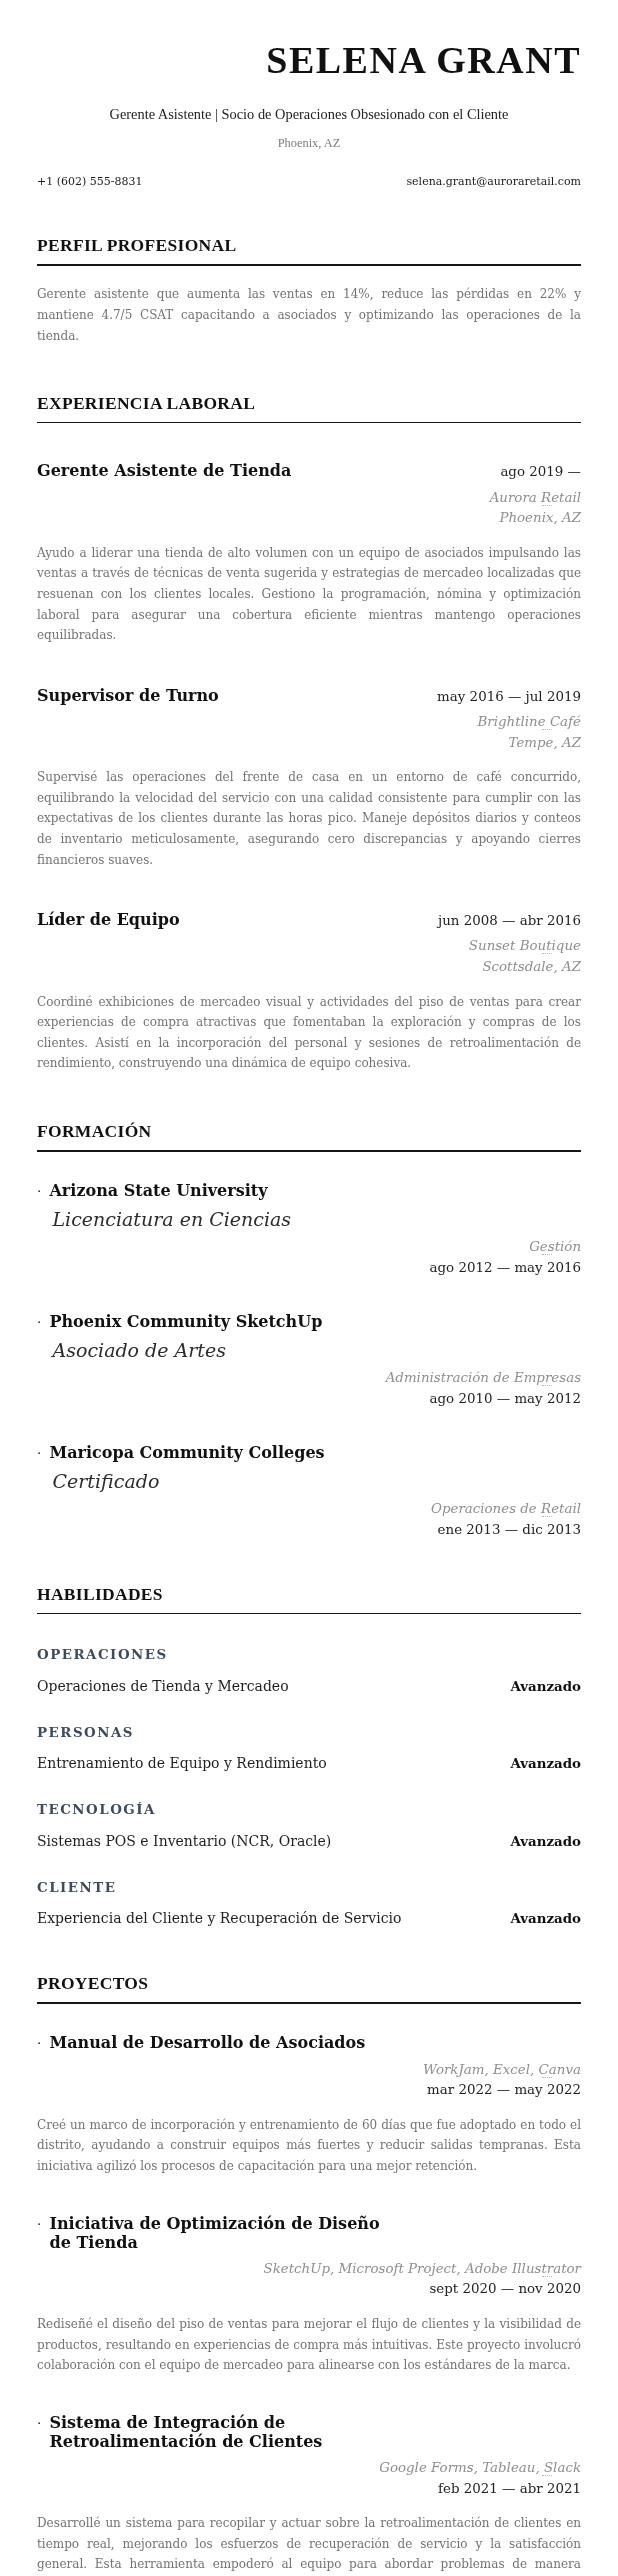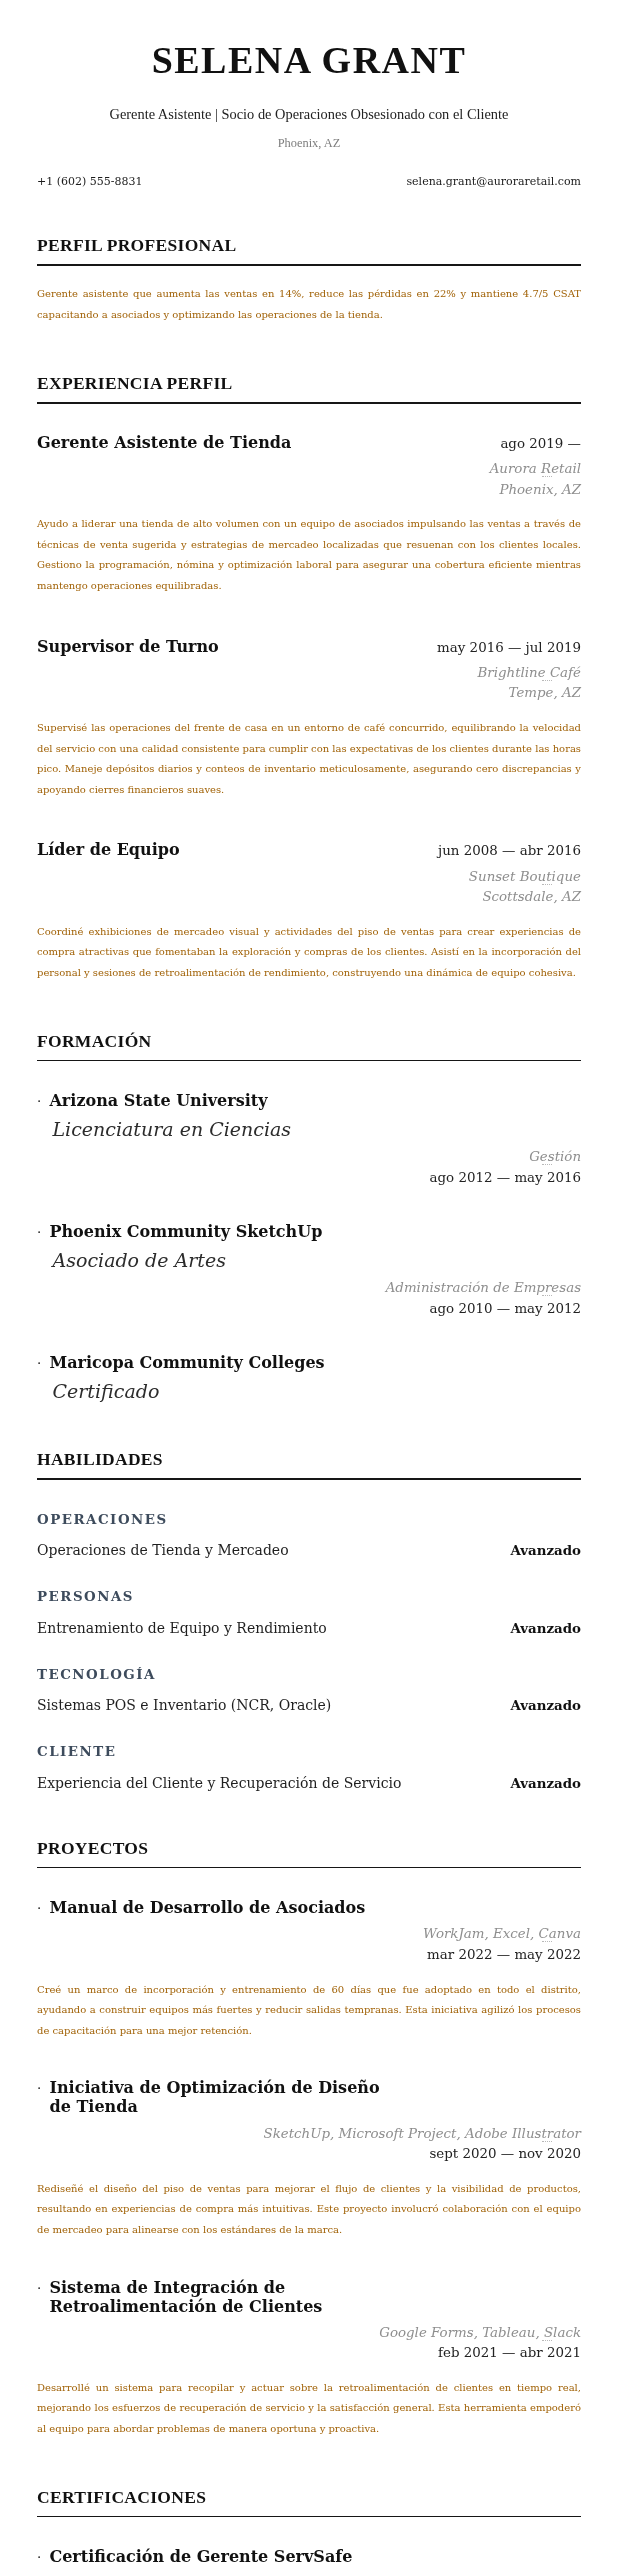--- a/index.html
+++ b/index.html
@@ -10,21 +10,21 @@
     -webkit-font-smoothing: antialiased;
   }
   .page { padding: 33px 37px 72px 37px; }
 
   
   .name {
     font-family: "Liberation Serif", serif;
     font-weight: 700;
     font-size: 38px;
     letter-spacing: 1.5px;
-    text-align: center;
+    text-align: right;
     margin: 5.2px 0 0 0;
     color: #111;
   }
   .subtitle {
     font-family: "Liberation Serif", serif;
     font-size: 14.4px;
     text-align: center;
     margin-top: 24px;
     color: #222;
   }
@@ -57,29 +57,29 @@
   .rule {
     margin-top: 8.2px;
     height: 3.1px;
     background: linear-gradient(to bottom,
       #161616 0px, #161616 1.5px,
       #ffffff 1.5px, #ffffff 2.6px,
       #8a8a8a 2.6px, #8a8a8a 3.1px);
   }
 
   .body-text {
-    font-size: 10px;
+    font-size: 12px;
     line-height: 20.6px;
     text-align: justify;
-    color: #a16207;
+    color: #737373;
     margin-top: 17.5px;
   }
 
   
-  .entry { margin-top: 28px; }
+  .entry { margin-top: 36px; }
   .entry + .entry { margin-top: 40px; }
   .row-split {
     display: flex;
     justify-content: space-between;
     align-items: baseline;
     gap: 15.5px;
   }
   .job-title {
     font-size: 16px;
     font-weight: 700;
@@ -177,21 +177,21 @@
     </div>
   </header>
 
   <section class="sec">
     <h2 class="sec-heading">PERFIL PROFESIONAL</h2>
     <div class="rule"></div>
     <p class="body-text">Gerente asistente que aumenta las ventas en 14%, reduce las pérdidas en 22% y mantiene 4.7/5 CSAT capacitando a asociados y optimizando las operaciones de la tienda.</p>
   </section>
 
   <section class="sec">
-    <h2 class="sec-heading">EXPERIENCIA PERFIL</h2>
+    <h2 class="sec-heading">EXPERIENCIA LABORAL</h2>
     <div class="rule"></div>
     <div>
 
     <article class="entry">
           <div class="row-split">
             <span class="job-title">Gerente Asistente de Tienda</span>
             <span class="date-text">ago 2019 —</span>
           </div>
           <div class="leader-row">
             <span class="muted-italic">Aurora Retail</span>
@@ -255,20 +255,25 @@
             <span class="leader"></span>
             <span class="date-text">ago 2010 — may 2012</span>
           </div>
         </article>
         <article class="bullet-entry">
           <div class="bullet-title">
             <span class="glyph">·</span>
             <span class="t">Maricopa Community Colleges</span>
           </div>
           <div class="degree-line indent">Certificado</div>
+          <div class="leader-row indent">
+            <span class="muted-italic">Operaciones de Retail</span>
+            <span class="leader"></span>
+            <span class="date-text">ene 2013 — dic 2013</span>
+          </div>
         </article>
       </div>
   </section>
 
   <section class="sec">
     <h2 class="sec-heading">HABILIDADES</h2>
     <div class="rule"></div>
     <div>
 
     <div class="skill-group">

